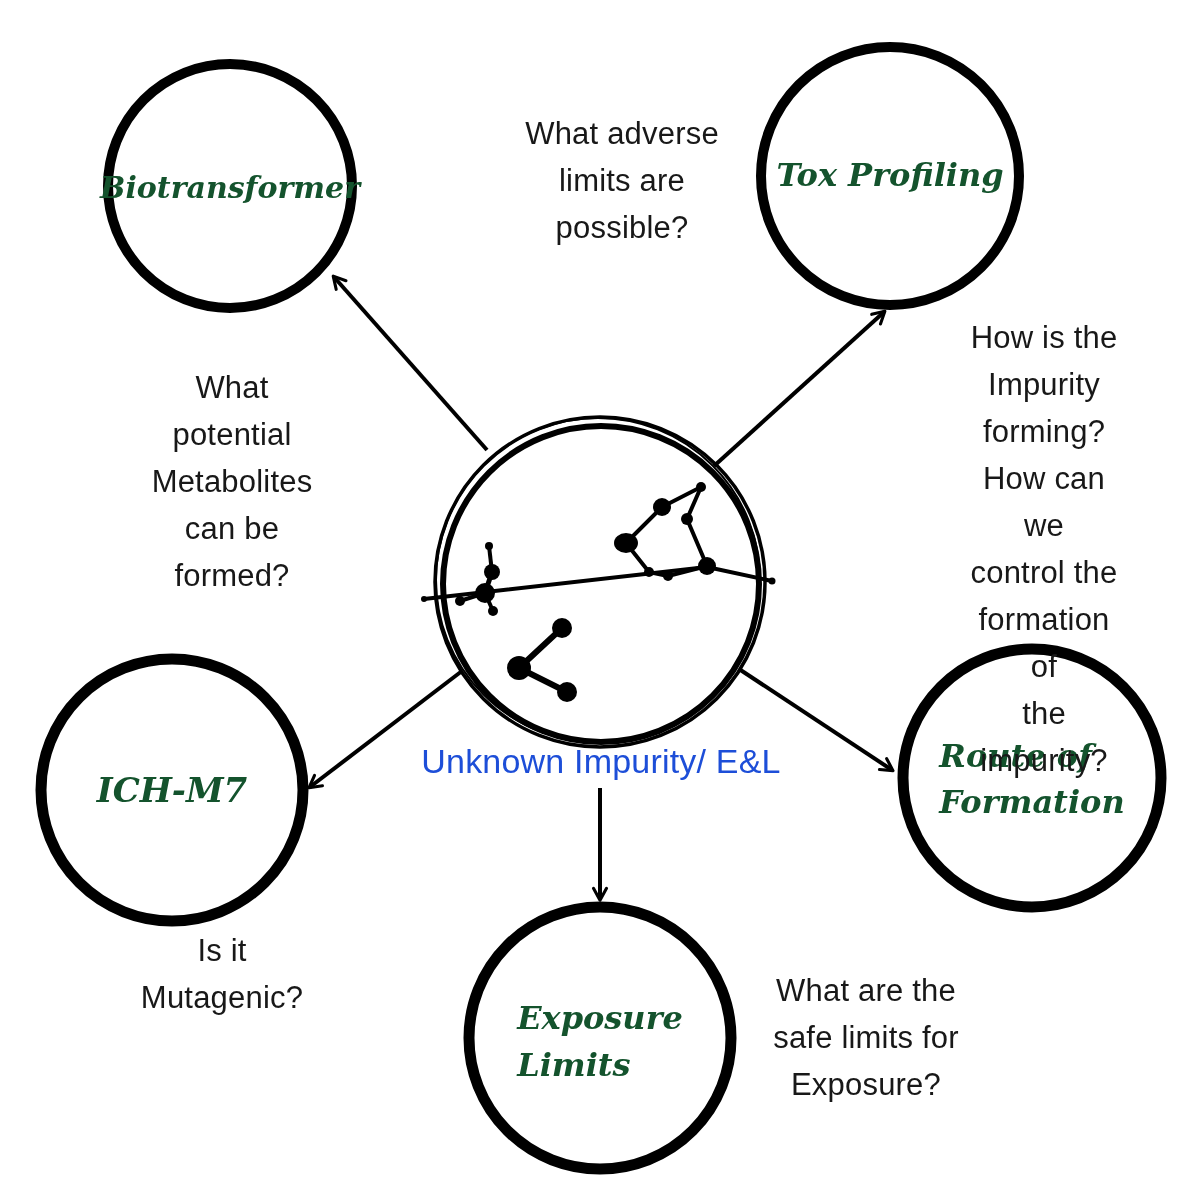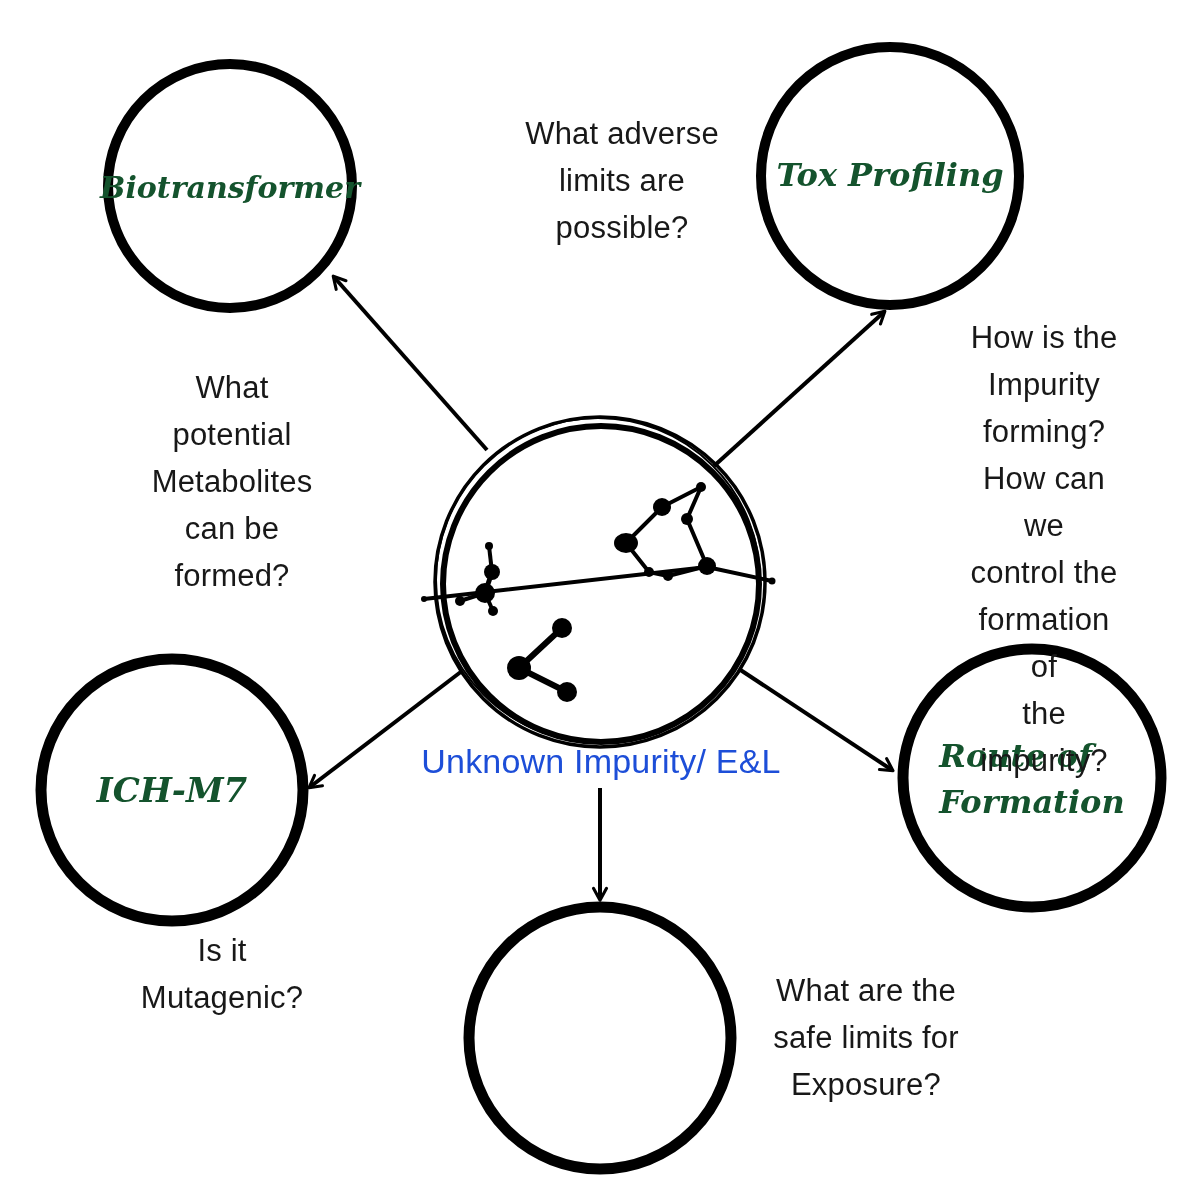--- a/index.html
+++ b/index.html
@@ -113,20 +113,22 @@
         <circle cx="519" cy="668" r="12"></circle>
         <circle cx="567" cy="692" r="10"></circle>
       </g>
     </g>
   </svg>
 
   <div class="node-label" style="left:230px; top:187px; font-size:30px;">Biotransformer</div>
   <div class="node-label" style="left:890px; top:175px; font-size:32px;">Tox Profiling</div>
   <div class="node-label" style="left:1032px; top:779px; font-size:32px; line-height:46px;">Route of
 Formation</div>
+  <div class="node-label" style="left:600px; top:1042px; font-size:32px; line-height:47px;">Exposure
+Limits</div>
   <div class="node-label" style="left:172px; top:790px; font-size:34px;">ICH-M7</div>
 
   <div class="q" style="left:232px; top:332px;margin-top:32px;">What
 potential
 Metabolites
 can be
 formed?</div>
   <div class="q" style="left:622px; top:110px;">What adverse
 limits are
 possible?</div>

